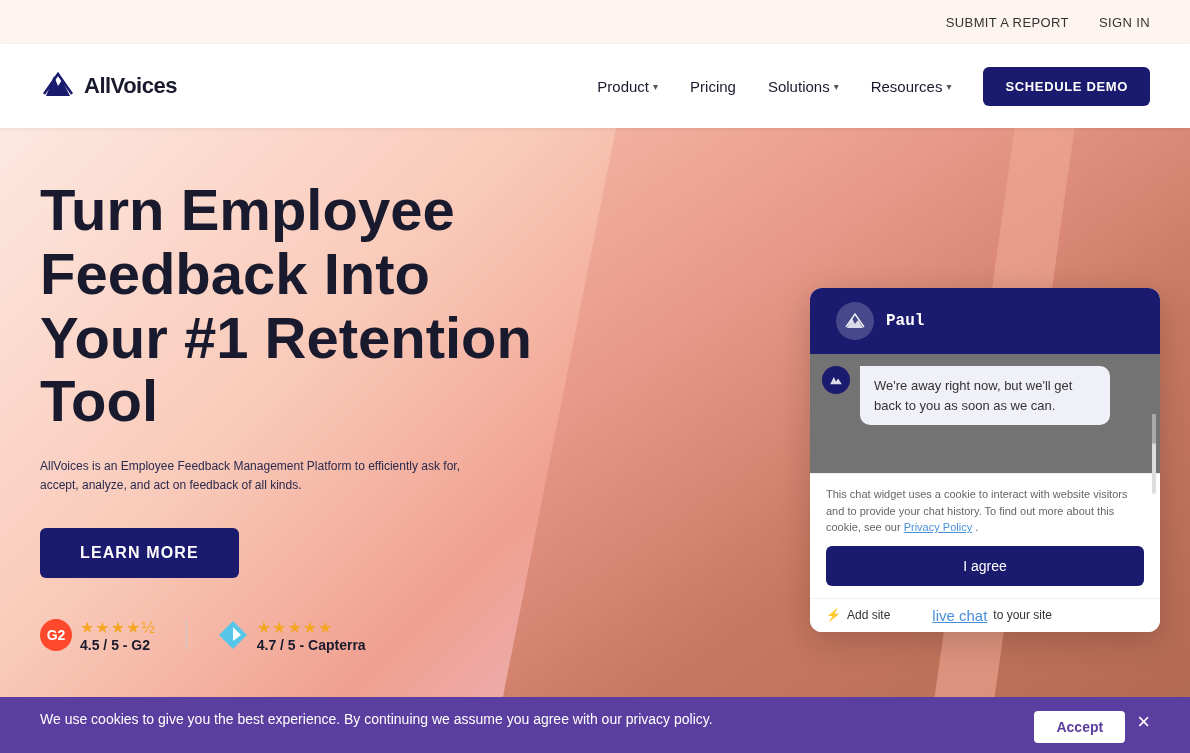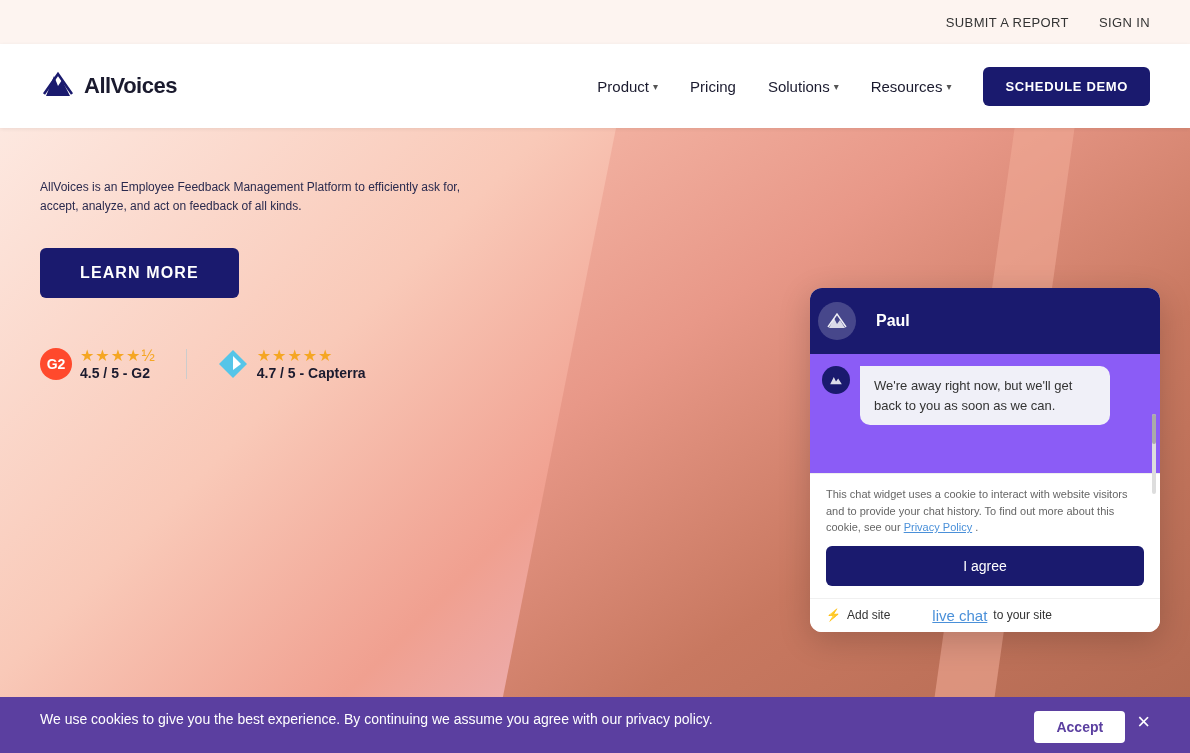--- a/index.html
+++ b/index.html
@@ -122,21 +122,20 @@
       font-size: 16px;
       font-weight: 700;
       letter-spacing: 0.07em;
       cursor: pointer;
       margin-bottom: 40px;
     }
     .ratings {
       display: flex;
       align-items: center;
       gap: 30px;
-      margin-top: 8px;
     }
     .rating-item {
       display: flex;
       align-items: center;
       gap: 8px;
     }
     .g2-logo {
       width: 32px;
       height: 32px;
       background: #ff492c;
@@ -182,45 +181,46 @@
       top: 160px;
       width: 350px;
       background: #fff;
       border-radius: 12px;
       box-shadow: 0 8px 32px rgba(0,0,0,0.18);
       overflow: hidden;
       z-index: 100;
     }
     .chat-header {
       background: #1a1a6e;
-      padding: 14px 8px;
-      display: flex;
-      align-items: center;
-      gap: 20px;
+      padding: 14px 26px;
+      display: flex;
+      align-items: center;
+      gap: 12px;
+      font-family: Liberation Mono, monospace;
     }
     .chat-avatar {
       width: 38px;
       height: 38px;
       background: rgba(255,255,255,0.2);
       border-radius: 50%;
       display: flex;
       align-items: center;
       justify-content: center;
     }
     .chat-avatar-icon {
       width: 22px;
       height: 22px;
     }
     .chat-name {
       color: #fff;
       font-size: 16px;
       font-weight: 600;
     }
     .chat-body {
-      background: #8b5cf6;
+      background: #737373;
       border-bottom: 1px solid #eee;
       min-height: 120px;
       padding: 12px;
       display: flex;
       align-items: flex-start;
       gap: 10px;
     }
     .chat-bot-icon {
       width: 28px;
       height: 28px;
@@ -371,20 +371,21 @@
   </div>
   <button class="schedule-btn">SCHEDULE DEMO</button>
 </nav>
 
 <div class="hero">
 
   <div style="position:absolute;right:0;top:0;width:700px;height:100%;background:linear-gradient(145deg,#f5b8a8 0%,#e89888 30%,#c87860 60%,#b06850 100%);clip-path:polygon(18% 0%,100% 0%,100% 100%,0% 100%);z-index:0;"></div>
   <div style="position:absolute;right:160px;top:0;width:60px;height:100%;background:rgba(240,170,150,0.6);transform:skewX(-8deg);z-index:1;"></div>
 
   <div class="hero-content" style="z-index:5;position:absolute;">
+    <h1 class="hero-title">Turn Employee Feedback Into Your #1 Retention Tool</h1>
     <p class="hero-subtitle">AllVoices is an Employee Feedback Management Platform to efficiently ask for, accept, analyze, and act on feedback of all kinds.</p>
     <button class="learn-more-btn">LEARN MORE</button>
     <div class="ratings">
       <div class="rating-item">
         <div class="g2-logo">G2</div>
         <div>
           <div class="stars">★★★★½</div>
           <div class="rating-text">4.5 / 5 - G2</div>
         </div>
       </div>

